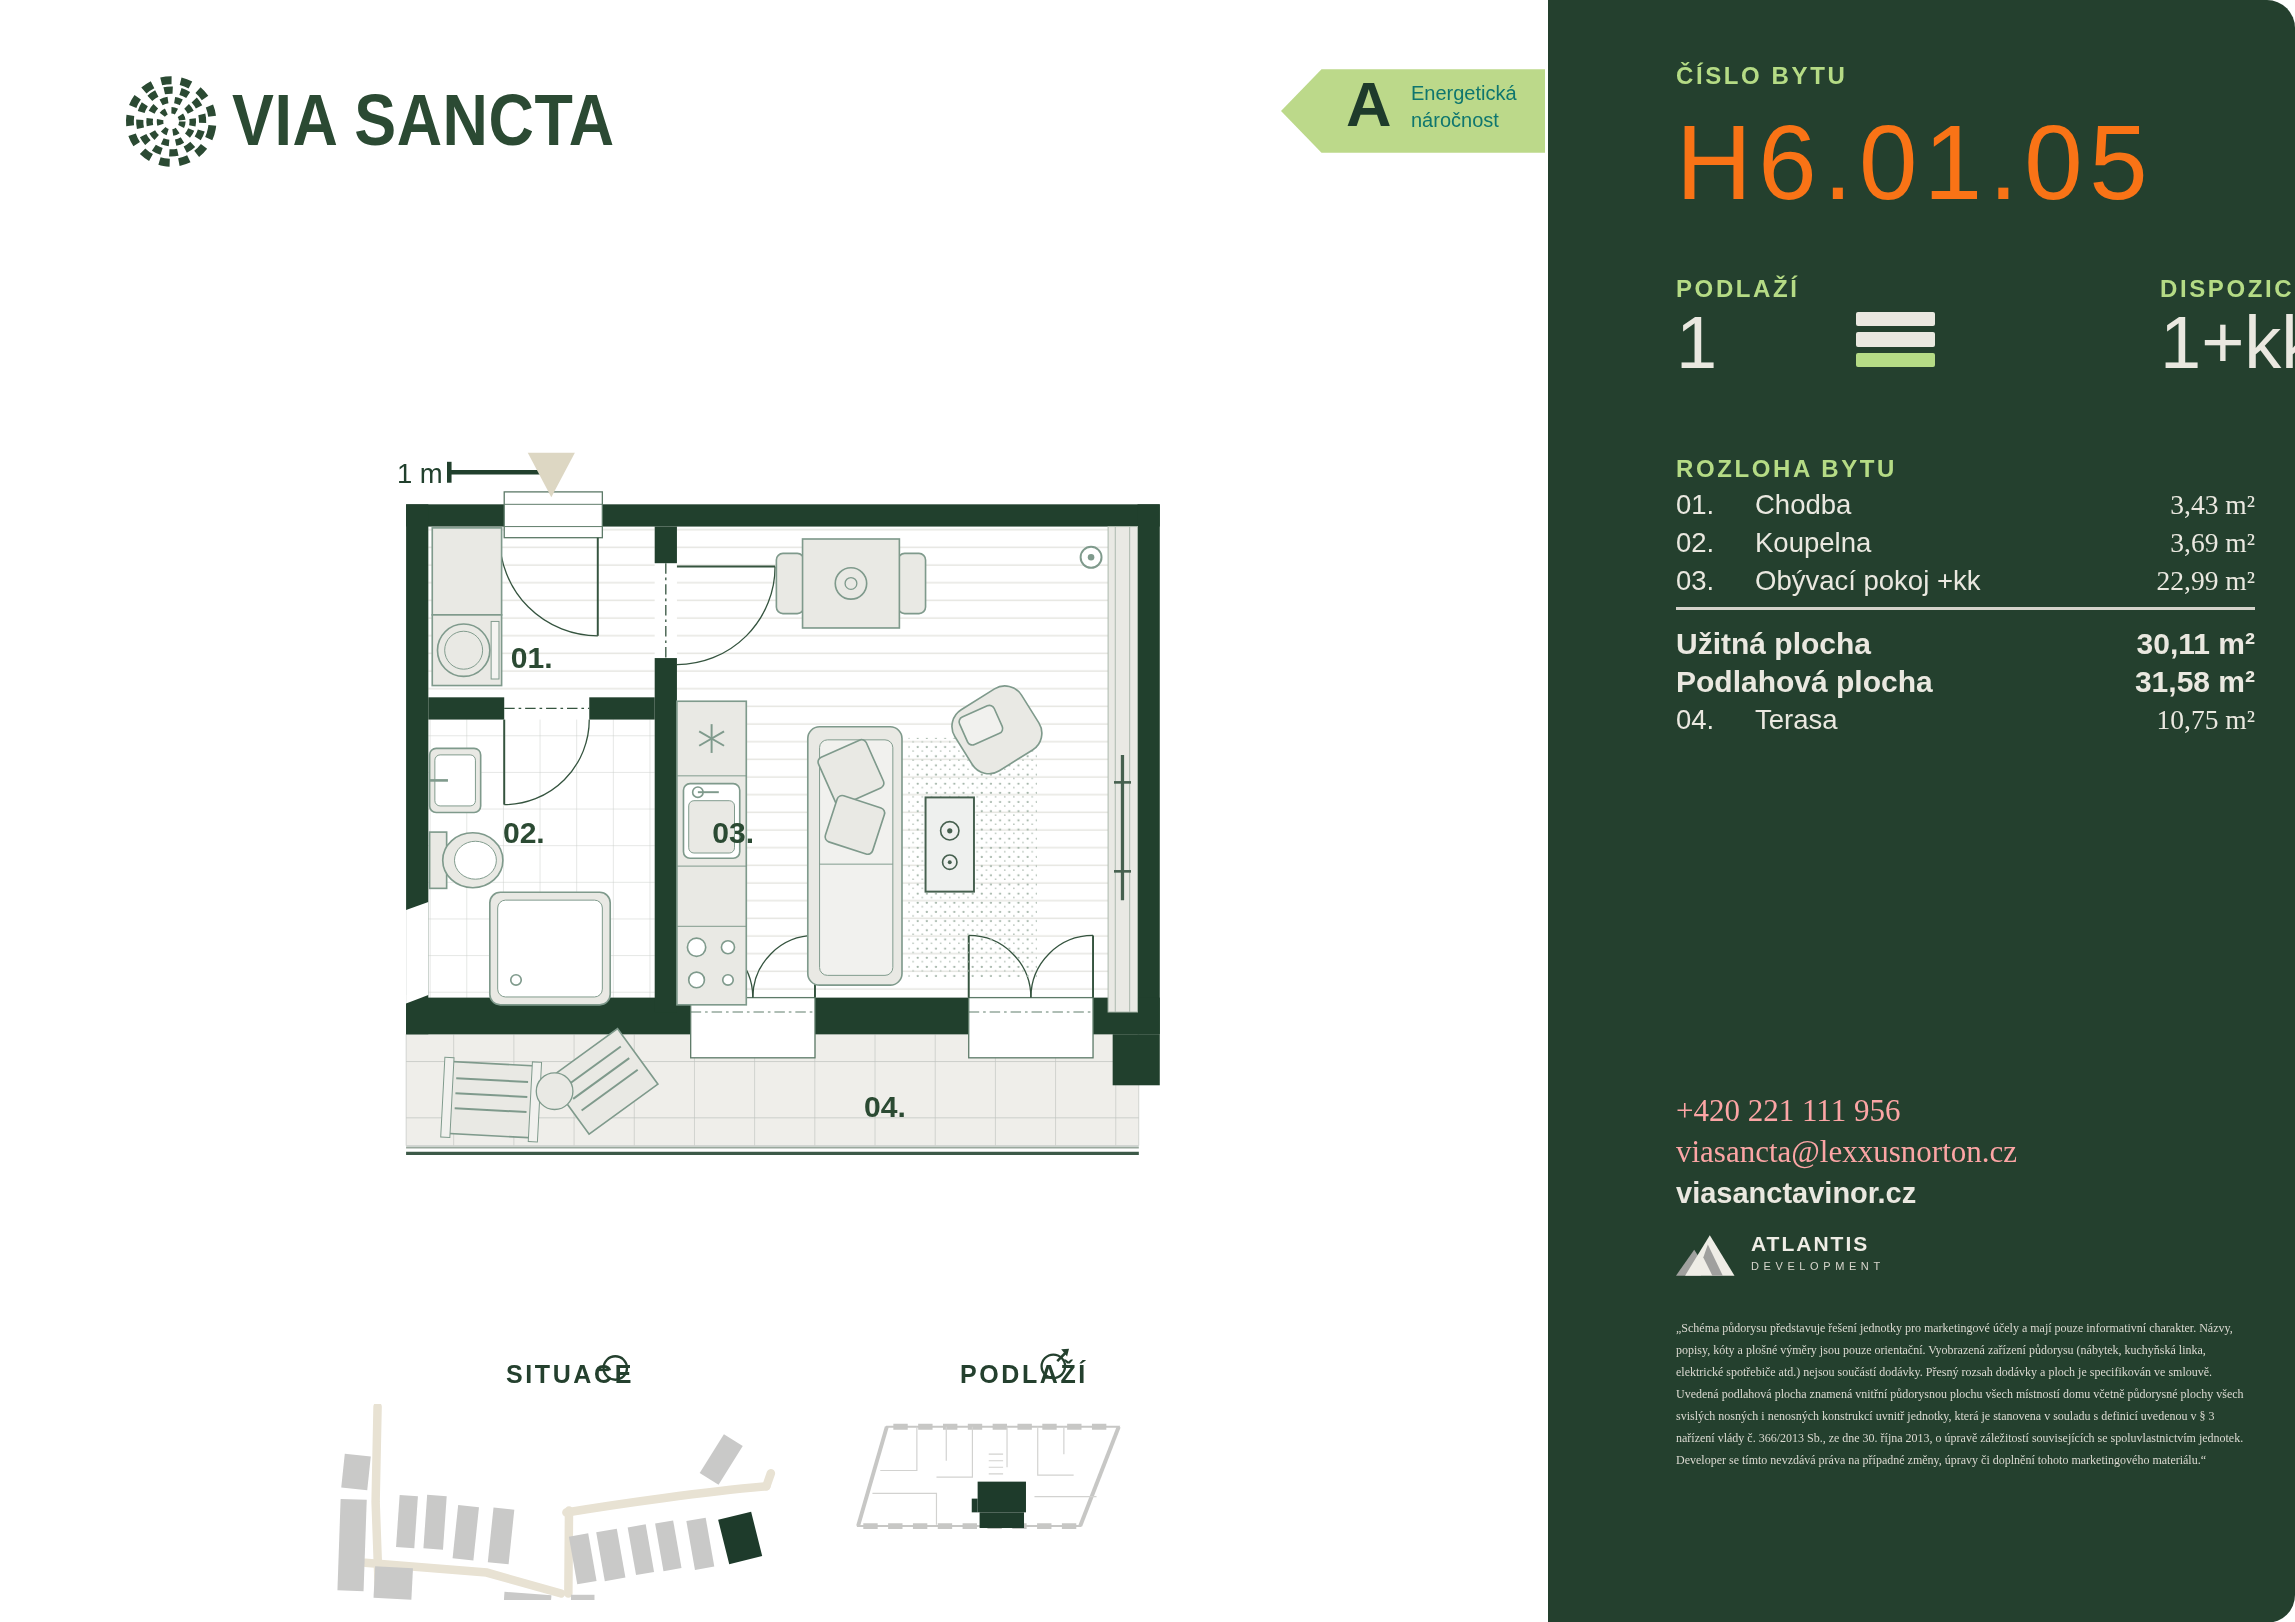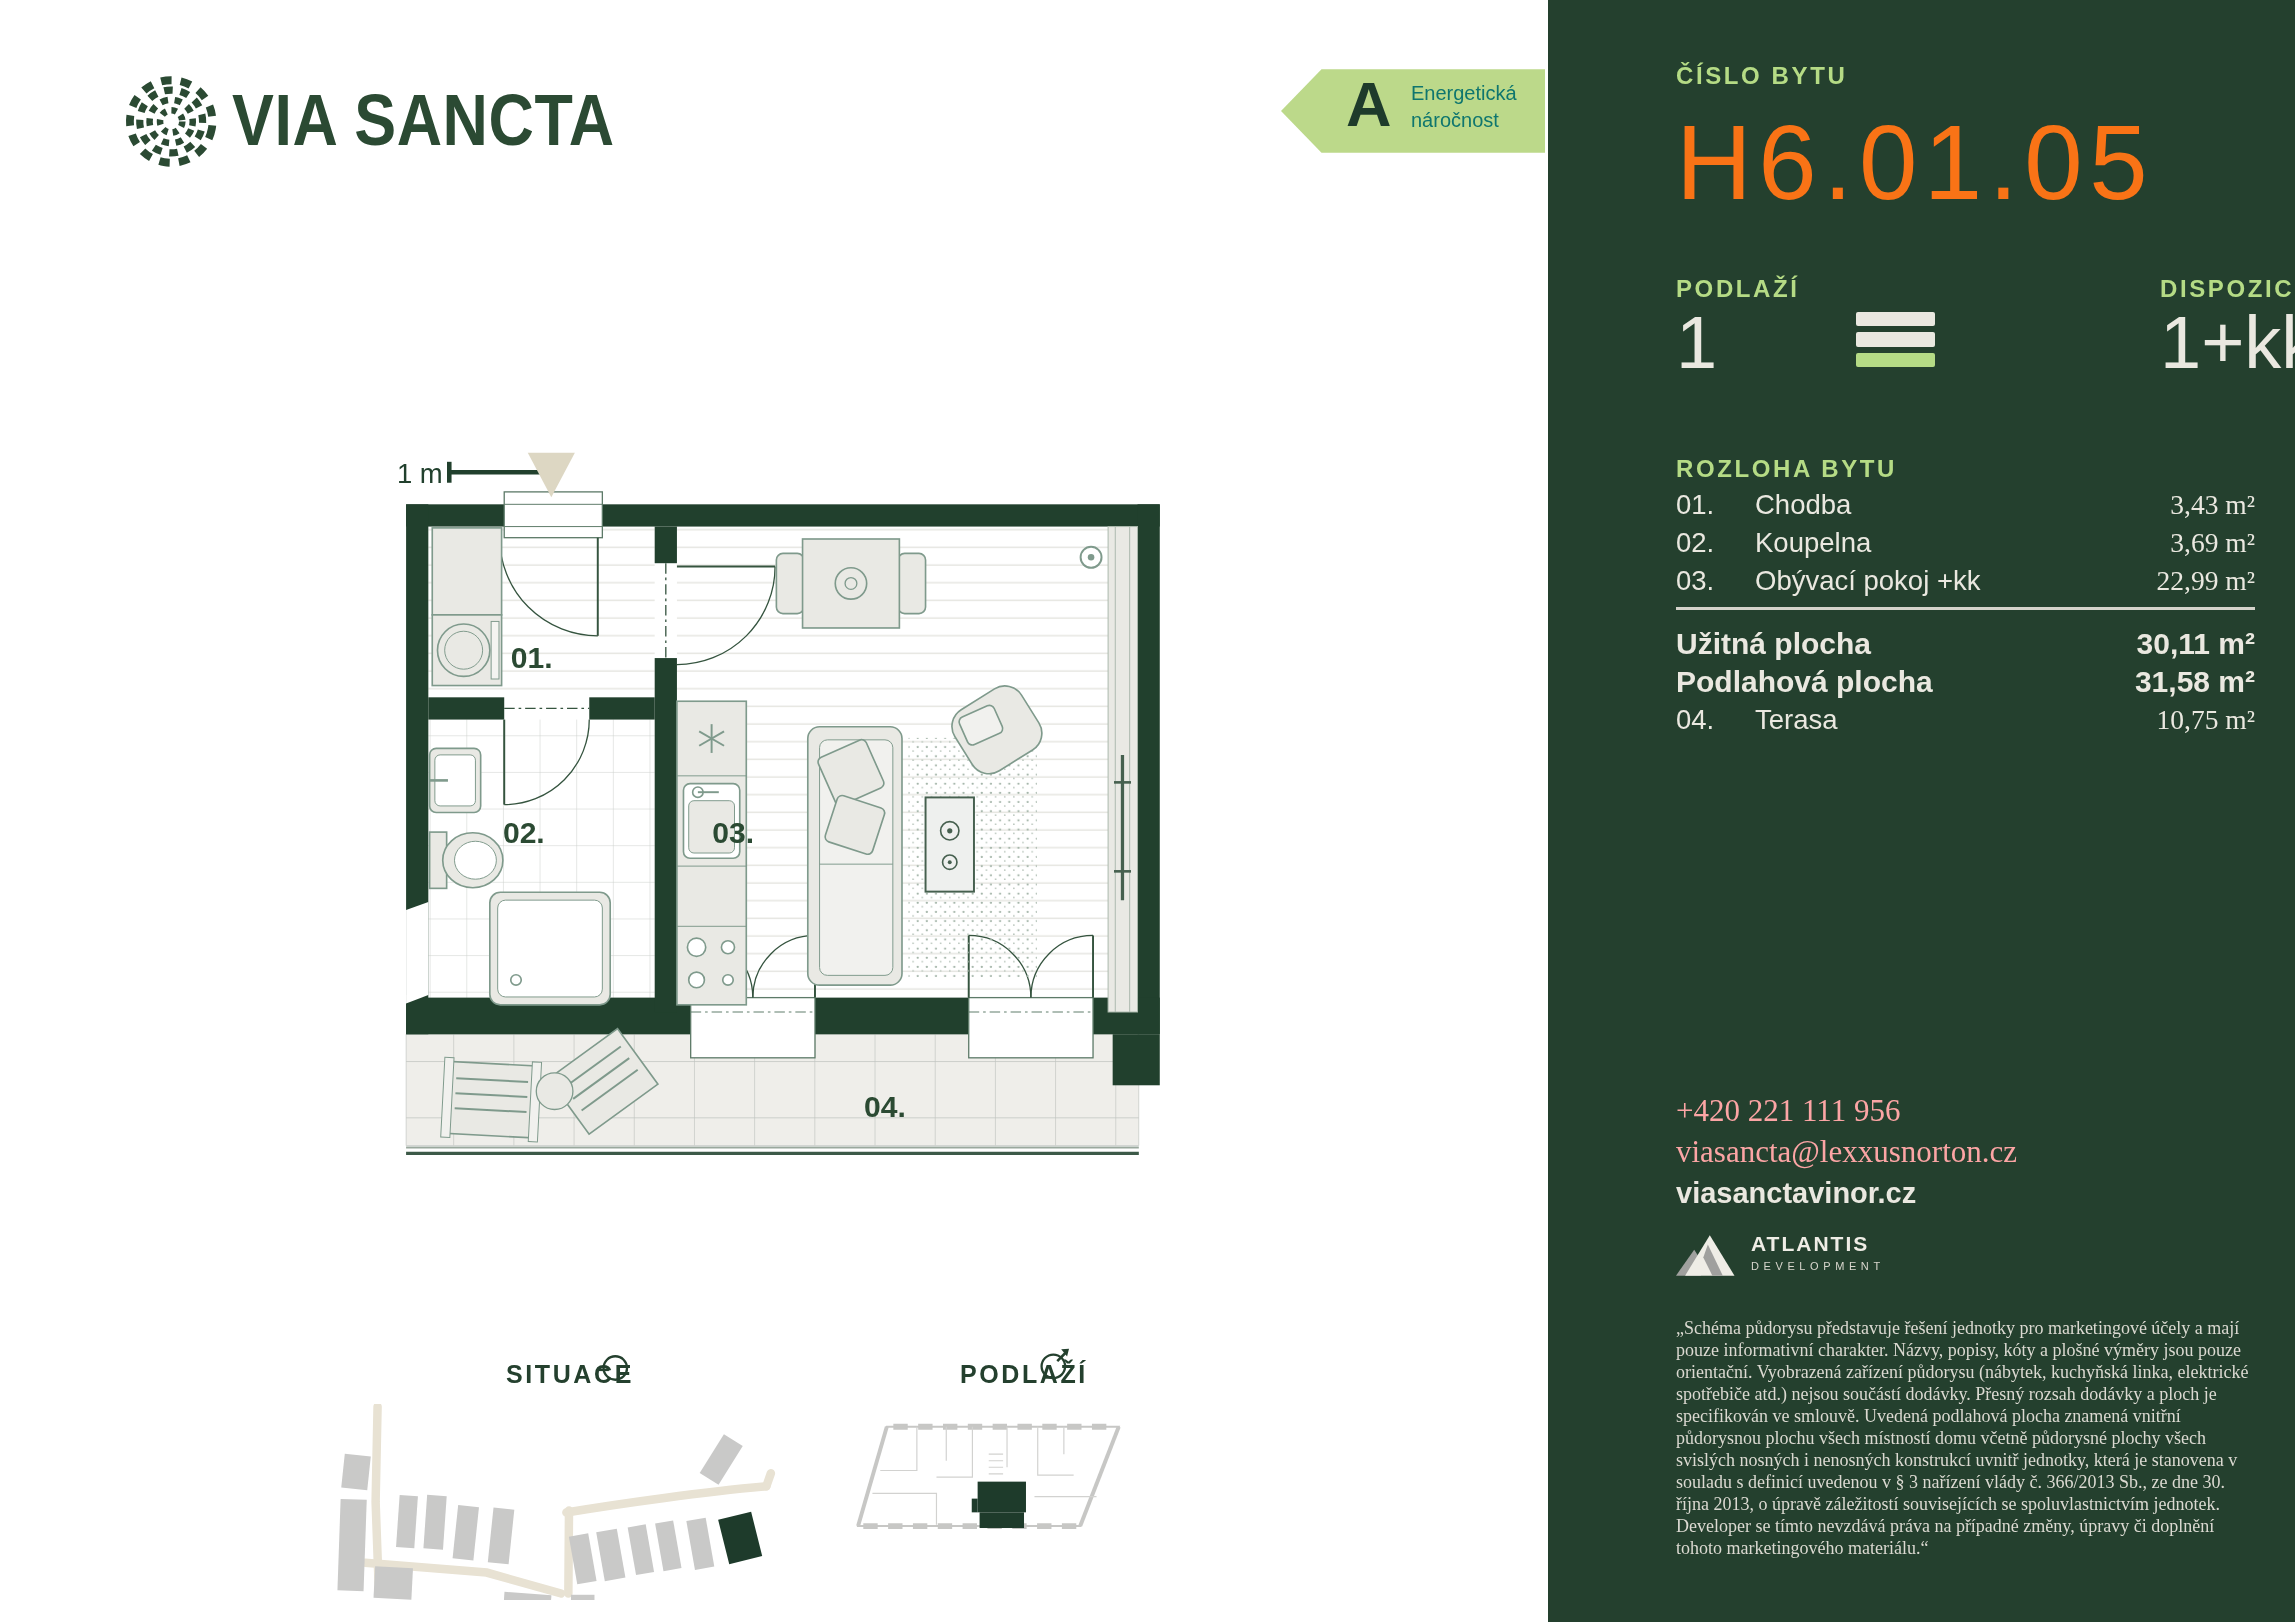--- a/index.html
+++ b/index.html
@@ -1,17 +1,17 @@
 <!DOCTYPE html>
 <html style="font-size:10.5px"><head>
 <meta charset="utf-8">
 <style>
   html,body{margin:0;padding:0;}
   body{font-family:"Liberation Sans", sans-serif; background:#fff;}
-  .page{position:relative;width:2295px;height:1623px;background:#ffffff;overflow:hidden;}
+  .page{position:relative;width:2295px;height:1623px;background:#ffffff;overflow:hidden;border-radius:28px;}
   .abs{position:absolute;}
 
   
   .logo{left:124px;top:73px;width:523px;height:98px;}
   .wordmark{left:108px;top:5.2px;font-size:73px;font-weight:600;color:#2b4a33;
     letter-spacing:0.7px;transform:scaleX(0.86);transform-origin:left top;white-space:nowrap;}
 
   
   .energy{left:1281px;top:69px;width:264px;height:84px;}
   .energy .grade{left:65px;top:3.9px;font-size:63px;font-weight:700;color:#1e3b2b;line-height:1;}
@@ -34,21 +34,21 @@
   .row .nm{flex:1;}
   .row .ar{white-space:nowrap;font-family:Liberation Serif, serif;}
   .sumrow{display:flex;font-size:30px;font-weight:700;line-height:34px;}
   .sumrow .nm{flex:1;}
   .divider{height:2.6px;background:#d5d3cb;}
   .serif{font-family:"Liberation Serif", serif;}
   .contact-line{font-size:31px;line-height:1.1;color:#fca5a5;}
   .weblink{font-size:29px;font-weight:700;color:#eae8e0;}
   .dev-name{font-size:21px;font-weight:700;letter-spacing:2px;color:#efede6;line-height:1;}
   .dev-sub{font-size:11px;letter-spacing:4.6px;color:#d8d6cd;margin-top:5.9px;}
-  .disclaimer{font-family:"Liberation Serif", serif;font-size:18px;line-height:22px;color:#dbd9d1;}
+  .disclaimer{font-family:"Liberation Serif", serif;font-size:12px;line-height:22px;color:#dbd9d1;}
 </style>
 </head>
 <body>
 
 <div class="page">
 
   <div class="abs logo">
     <svg class="abs" style="left:0;top:0" width="95" height="95" viewBox="0 0 145 145">
       <g fill="none" stroke="#2b4a33">
         <circle cx="72" cy="74" r="17" stroke-width="10" stroke-dasharray="8 8"></circle>

